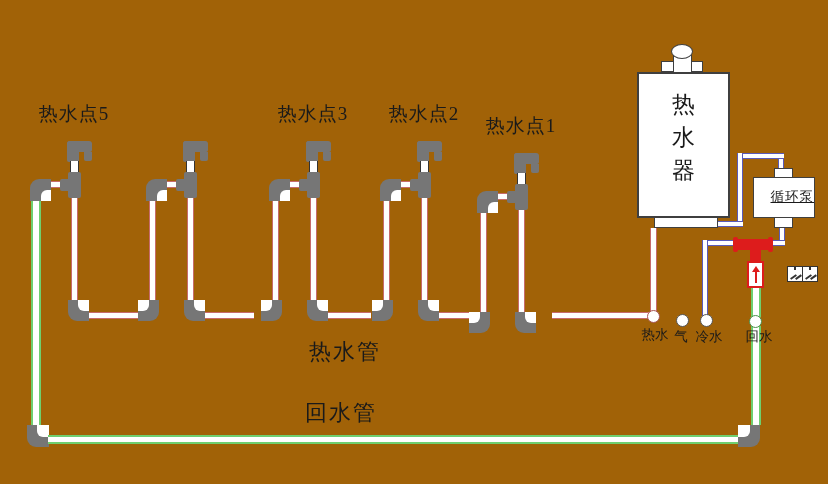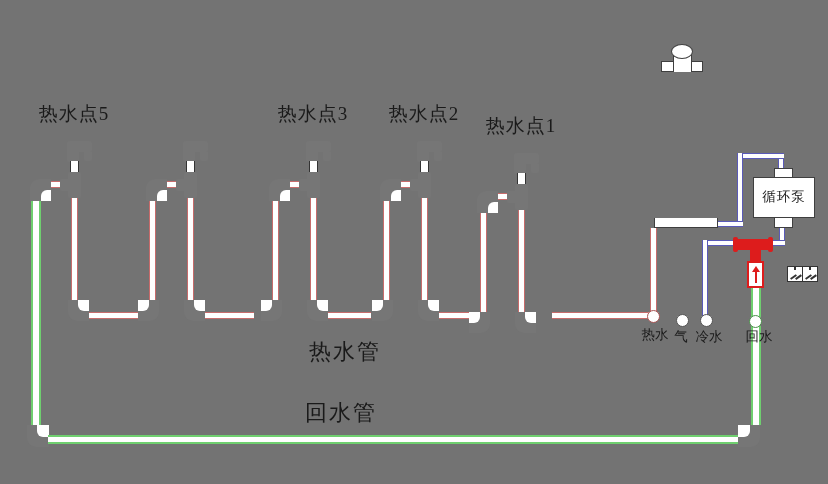--- a/index.html
+++ b/index.html
@@ -1,20 +1,20 @@
 <!DOCTYPE html>
 <html><head>
 <meta charset="utf-8">
 <style>
   :root{
     --red:#c76b6b; --green:#6fcf6f; --blue:#5a5ab8;
     --gray:#767676; --valve:#dd1c1c; --line:#3f3f3f; --ink:#1a1a1a;
   }
   html,body{margin:0;padding:0;background:#fff;}
-  #canvas{position:relative;width:828px;height:484px;background:#737373;overflow:hidden;
+  #canvas{position:relative;width:828px;height:484px;background:#a16207;overflow:hidden;
           font-family:"Liberation Serif","DejaVu Serif",serif;color:var(--ink);}
   .abs{position:absolute;box-sizing:border-box;}
   
   .ph{position:absolute;box-sizing:border-box;height:7px;border-top:1.6px solid var(--red);border-bottom:1.6px solid var(--red);background:#fff;}
   .pv{position:absolute;box-sizing:border-box;width:7px;border-left:1.6px solid var(--red);border-right:1.6px solid var(--red);background:#fff;}
   .ph.blue{height:6px;border-color:var(--blue);}
   .pv.blue{width:6px;border-color:var(--blue);}
   .ph.green{height:9px;border-width:2px;border-color:var(--green);}
   .pv.green{width:10px;border-width:2px;border-color:var(--green);}
   
@@ -38,21 +38,21 @@
   .fixlabel{position:absolute;left:0;top:0;width:100%;text-align:center;font-size:19px;letter-spacing:1px;}
   
   .port{position:absolute;width:13px;height:13px;border-radius:50%;background:#fff;box-sizing:border-box;border:1.6px solid #555;}
   .port.hot{border-color:#a85555;}
   .port.ret{border-color:#4a8f4a;}
   .portlabel{position:absolute;width:54px;text-align:center;font-size:13.5px;}
   
   .boxframe{position:absolute;background:#fff;border:2px solid var(--line);box-sizing:border-box;}
   .thinframe{position:absolute;background:#fff;border:1.6px solid var(--line);box-sizing:border-box;}
   .vtext{width:1.05em;margin:14px auto 0;font-size:23px;line-height:33px;word-break:break-all;text-align:center;}
-  .pumptext{width:100%;text-align:center;font-size:13.5px;line-height:37px;letter-spacing:1px;}
+  .pumptext{width:100%;text-align:right;font-size:13.5px;line-height:37px;letter-spacing:1px;text-decoration:underline;}
   
   .redtee{position:absolute;left:733px;top:239px;width:40px;height:11px;background:var(--valve);border-radius:2px;}
   .redtee::before,.redtee::after{content:"";position:absolute;top:-2px;width:5px;height:15px;background:var(--valve);border-radius:2px;}
   .redtee::before{left:0;}.redtee::after{right:0;}
   .redstem{position:absolute;left:750px;top:249px;width:11px;height:13px;background:var(--valve);}
   .valve{position:absolute;left:747px;top:261px;width:17px;height:27px;background:#fff;border:2px solid var(--valve);box-sizing:border-box;}
   .valve .shaft{position:absolute;left:5.5px;top:8px;width:2px;height:12px;background:var(--valve);}
   .valve .head{position:absolute;left:2.5px;top:3px;width:0;height:0;border-left:4px solid transparent;border-right:4px solid transparent;border-bottom:6px solid var(--valve);}
   
   .socket{position:absolute;left:787px;top:266px;width:31px;height:16px;border:1.6px solid #333;background:#fff;box-sizing:border-box;display:flex;}
@@ -159,20 +159,23 @@
     <div class="ph" style="left:30px;top:80px;width:9px;"></div>
     <div class="pv" style="left:49.5px;top:97px;height:103px;"></div>
     <div class="pv" style="left:11.5px;top:100px;height:100px;"></div>
     <div class="elbow el-tr" style="left:46.5px;top:199px;"></div>
     <div class="elbow el-tl" style="left:0.5px;top:199px;"></div>
   </div>
 
   <div class="thinframe" style="left:661px;top:61px;width:42px;height:11px;"></div>
   <div class="abs" style="left:672.5px;top:50px;width:19px;height:22px;background:#fff;border-left:1.6px solid var(--line);border-right:1.6px solid var(--line);"></div>
   <div class="abs" style="left:671px;top:44px;width:22px;height:15px;background:#fff;border:1.6px solid var(--line);border-radius:50%;"></div>
+  <div class="boxframe" style="left:637px;top:72px;width:93px;height:146px;">
+    <div class="vtext">热水器</div>
+  </div>
   <div class="thinframe" style="left:654px;top:218px;width:64px;height:10px;border-top:none;"></div>
 
   <div class="thinframe" style="left:774px;top:168px;width:19px;height:10px;border-bottom:none;"></div>
   <div class="thinframe" style="left:774px;top:218px;width:19px;height:10px;border-top:none;"></div>
   <div class="thinframe" style="left:753px;top:177px;width:62px;height:41px;">
     <div class="pumptext">循环泵</div>
   </div>
 
   <div class="redtee"></div>
   <div class="redstem"></div>

